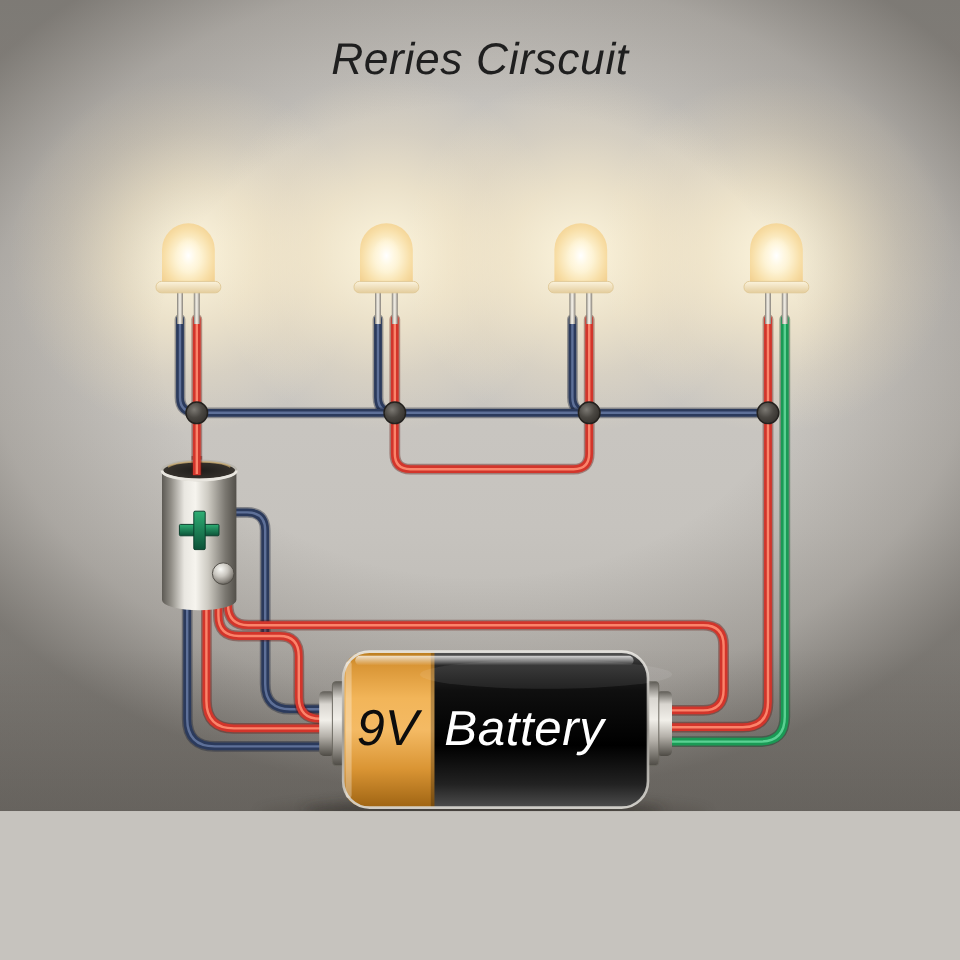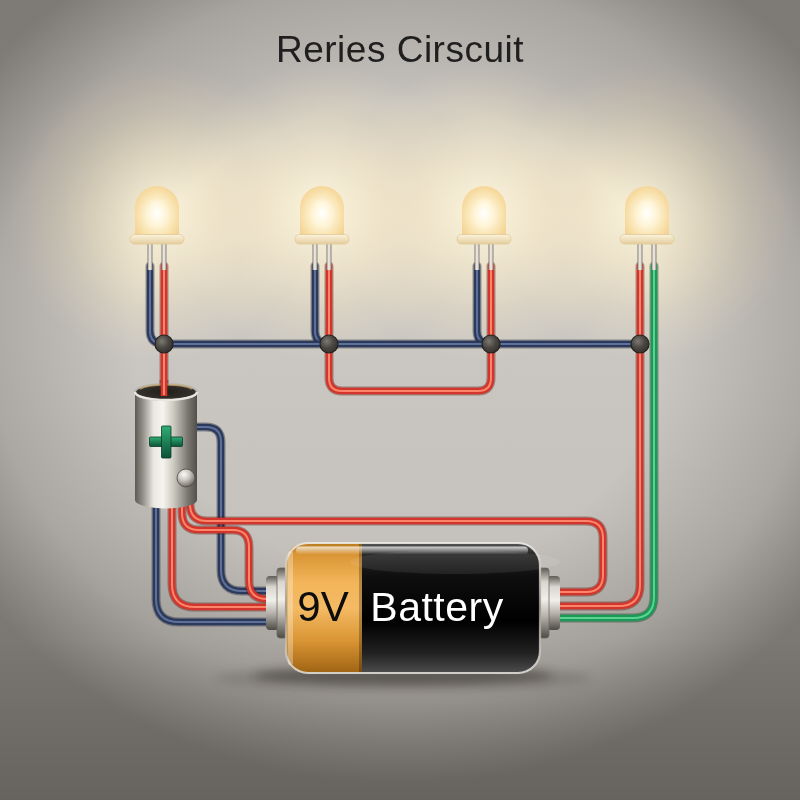--- a/index.html
+++ b/index.html
@@ -1,18 +1,18 @@
 <!DOCTYPE html>
 <html><head>
 <meta charset="utf-8">
 <style>
   html,body{margin:0;padding:0;background:#c6c3be;}
-  .stage{position:relative;width:800px;height:800px;overflow:hidden;
+  .stage{position:relative;width:800px;height:676px;overflow:hidden;
     background:linear-gradient(180deg,#c2bfba 0%,#cbc8c3 35%,#c6c3be 65%,#b2afaa 100%);
-    font-family:"Liberation Sans",sans-serif;}
+    font-family:"Liberation Sans",sans-serif;font-style:italic;}
   .glow{position:absolute;width:320px;height:320px;border-radius:50%;transform:translate(-50%,-50%);
     background:radial-gradient(circle,rgba(255,247,222,.97) 0%,rgba(255,241,207,.62) 26%,rgba(253,237,201,.28) 45%,rgba(250,233,198,0) 66%);}
   .vignette{position:absolute;inset:0;
     background:radial-gradient(ellipse 64% 56% at 50% 42%,rgba(0,0,0,0) 52%,rgba(58,52,46,.20) 80%,rgba(42,38,33,.45) 100%),
                linear-gradient(rgba(0,0,0,0) 80%,rgba(60,55,50,.22) 100%);}
   .title{position:absolute;top:29px;left:0;width:100%;text-align:center;
     font-size:37px;letter-spacing:.5px;color:#1f1f1f;}
   svg{position:absolute;left:0;top:0;}
   text{font-family:"Liberation Sans",sans-serif;}
 </style>

